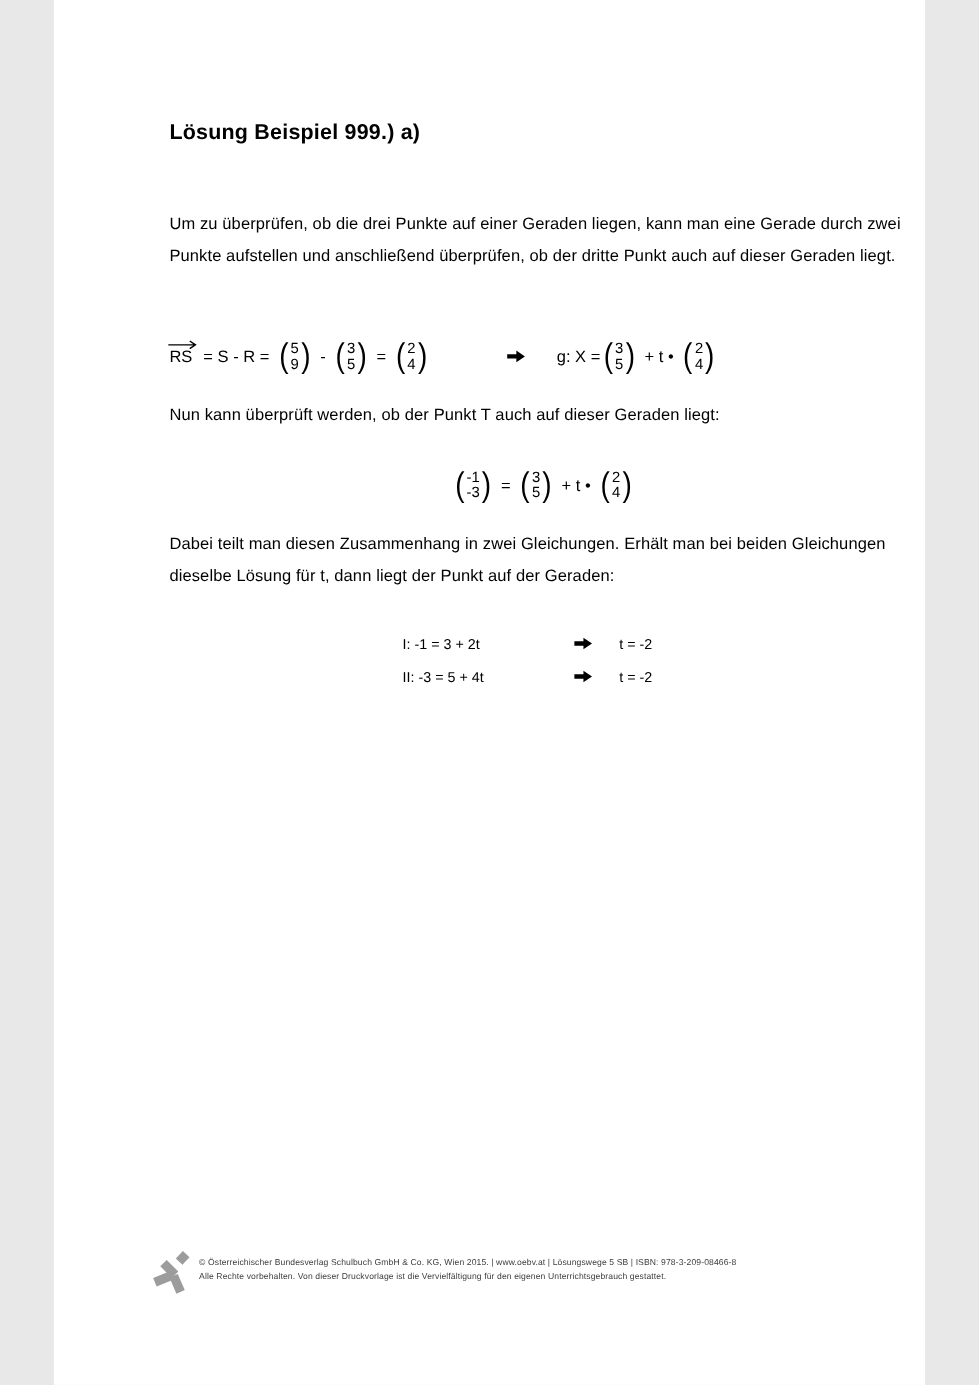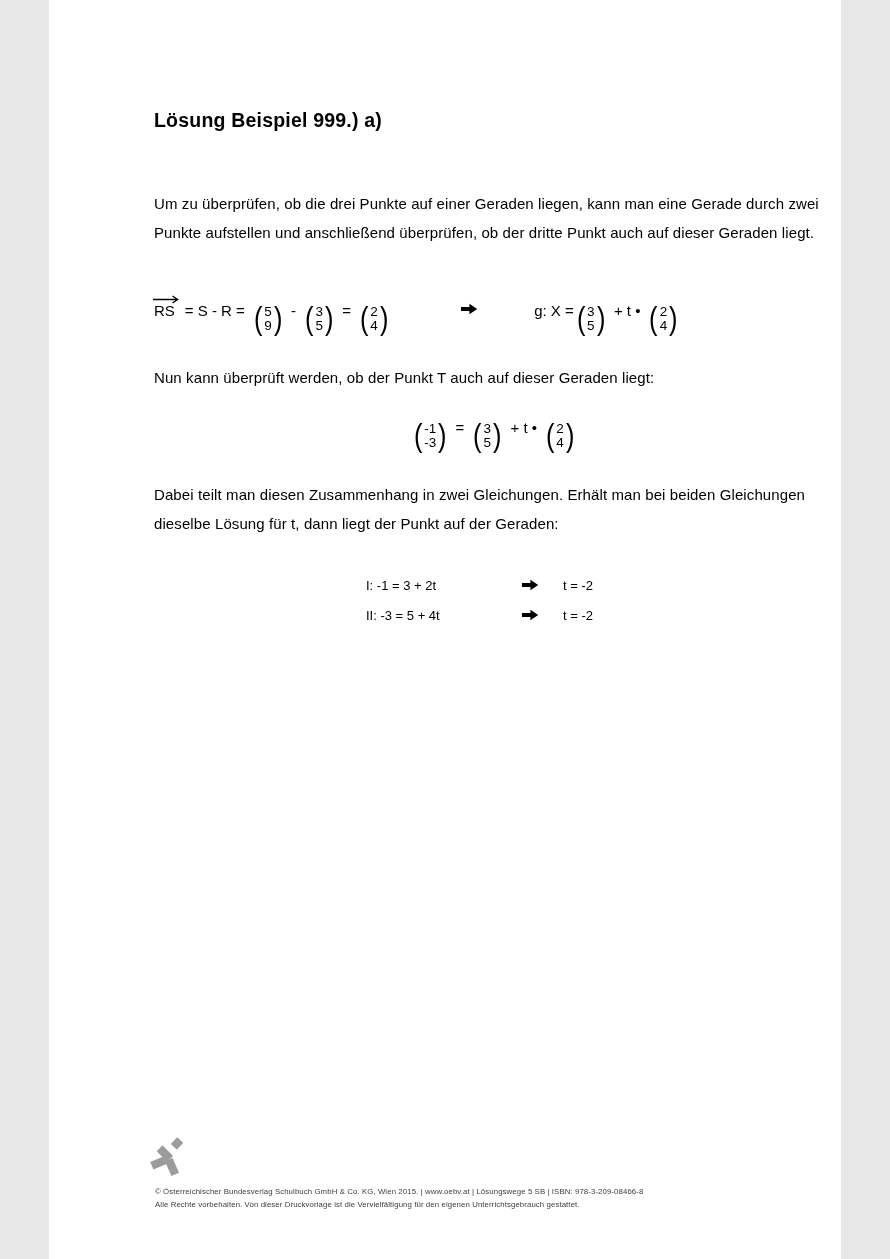--- a/index.html
+++ b/index.html
@@ -26,21 +26,21 @@
     letter-spacing: 0.1px;
   }
   .p-intro { left: 105px; top: 190px; }
   .p-check { left: 105px; top: 364px; }
   .p-split { left: 105px; top: 481px; }
   .p-conclusion { left: 105px; top: 667px; }
 
   
   .mathrow {
     display: flex;
-    align-items: flex-start;
+    align-items: center;
     font-size: 15px;
     height: 44px;
     white-space: nowrap;
   }
   .eq-rs { left: 105px; top: 302px; }
   .eq-t  { left: 0; top: 419px; width: 890px; justify-content: center; }
   .op { margin: 0 6px; }
   .vector { display: inline-flex; align-items: center; margin: 0 2px; }
   .paren {
     display: inline-block;
@@ -56,30 +56,30 @@
     font-size: 13.5px;
     line-height: 14.5px;
     font-weight: 400;
     padding: 0 1px;
   }
   .vec-name { position: relative; display: inline-block; margin-right: 4px; }
   .vec-name svg { position: absolute; top: -8px; left: -2px; }
   .big-arrow { display: inline-flex; align-items: center; }
   .big-arrow svg { display: block; }
   .eq-rs .big-arrow { margin-left: 70px; }
-  .eq-rs .g-part { margin-left: 56px; }
+  .eq-rs .g-part { margin-left: 28px; }
 
   
   .system { left: 317px; top: 570px; }
   .sys-row { display: flex; align-items: center; height: 30px; font-size: 13px; }
   .sys-eq { width: 156px; }
   .sys-res { margin-left: 24px; }
 
   
-  .footer { left: 99px; top: 1135px; display: flex; align-items: flex-start; flex-direction: column; }
+  .footer { left: 88px; top: 1135px; display: flex; align-items: flex-start; }
   .footer-logo { width: 37px; height: 44px; flex: 0 0 auto; }
   .footer-lines {
     margin-left: 7px;
     margin-top: 6px;
     font-size: 7.8px;
     line-height: 13.4px;
     color: #3d3d3d;
     letter-spacing: 0.1px;
     white-space: nowrap;
   }

